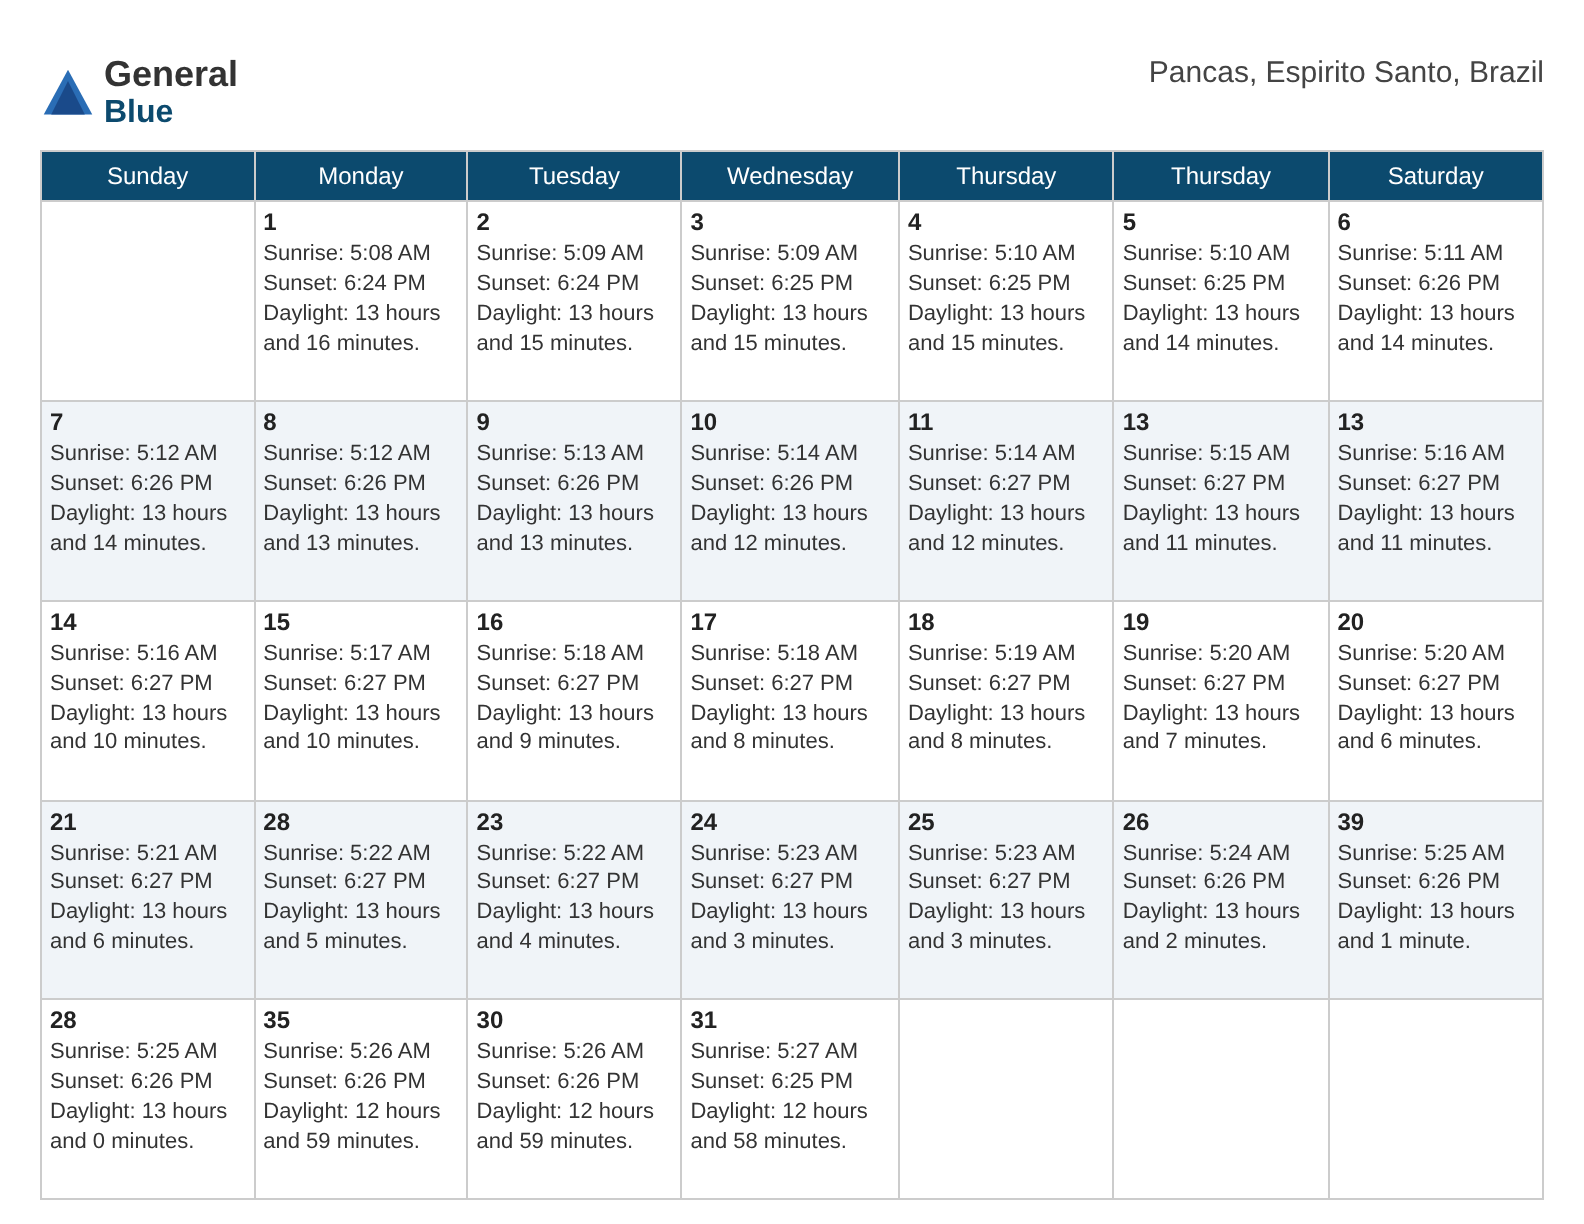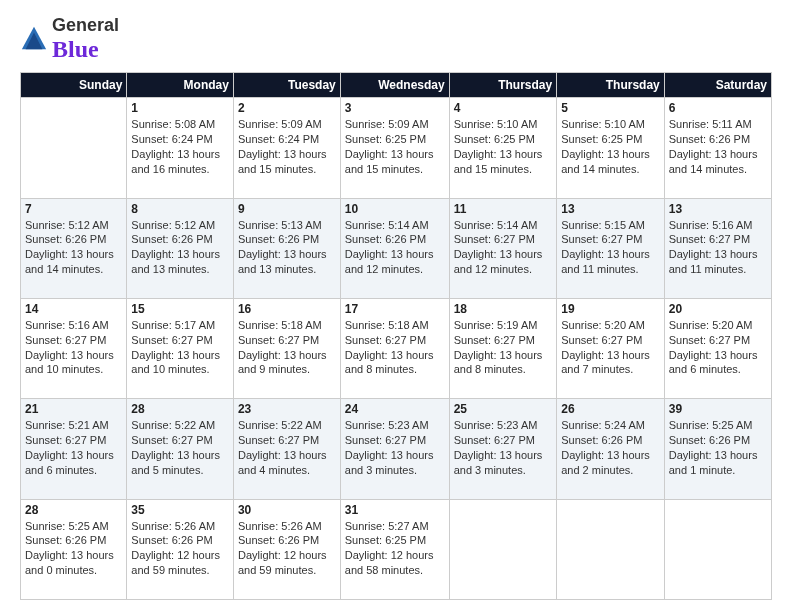--- a/index.html
+++ b/index.html
@@ -6,21 +6,21 @@
     body {
       width: 792px;
       height: 612px;
       font-family: Arial, Helvetica, sans-serif;
       background: #fff;
       overflow: hidden;
     }
     .page {
       width: 792px;
       height: 612px;
-      padding: 16px 20px 12px 20px;
+      padding: 28px 20px 12px 20px;
       display: flex;
       flex-direction: column;
     }
     .header {
       display: flex;
       justify-content: space-between;
       align-items: flex-start;
       margin-bottom: 10px;
     }
     .logo {
@@ -31,24 +31,23 @@
       display: flex;
       flex-direction: column;
       line-height: 1.1;
     }
     .logo-general {
       font-size: 18px;
       font-weight: bold;
       color: #333;
     }
     .logo-blue {
-      font-size: 24px;
+      font-size: 16px;
       font-weight: bold;
-      color: #6d28d9;
-      font-family: Liberation Serif, serif;
+      color: #0c4a6e;
     }
     .logo-icon {
       width: 28px;
       height: 28px;
       margin-right: 4px;
     }
     .title-block {
       text-align: right;
     }
     .month-title {
@@ -60,26 +59,26 @@
     .location {
       font-size: 15px;
       color: #444;
     }
     .calendar-table {
       width: 100%;
       border-collapse: collapse;
       flex: 1;
     }
     .calendar-table th {
-      background-color: #0f172a;
+      background-color: #0c4a6e;
       color: #fff;
       font-size: 12px;
-      font-weight: bold;
+      font-weight: normal;
       padding: 5px 4px;
-      text-align: right;
+      text-align: center;
       border: 1px solid #ccc;
     }
     .calendar-table td {
       border: 1px solid #ccc;
       vertical-align: top;
       padding: 3px 4px;
       font-size: 10px;
       color: #333;
       width: 113px;
       height: 80px;
@@ -115,20 +114,21 @@
       <svg class="logo-icon" viewBox="0 0 30 30" xmlns="http://www.w3.org/2000/svg">
         <polygon points="15,2 28,26 2,26" fill="#2a6db5"></polygon>
         <polygon points="15,8 24,26 6,26" fill="#1a4a8a"></polygon>
       </svg>
       <div class="logo-text">
         <span class="logo-general">General</span>
         <span class="logo-blue">Blue</span>
       </div>
     </div>
     <div class="title-block">
+      <div class="location">Pancas, Espirito Santo, Brazil</div>
     </div>
   </div>
 
   <table class="calendar-table">
     <thead>
       <tr>
         <th>Sunday</th>
         <th>Monday</th>
         <th>Tuesday</th>
         <th>Wednesday</th>

